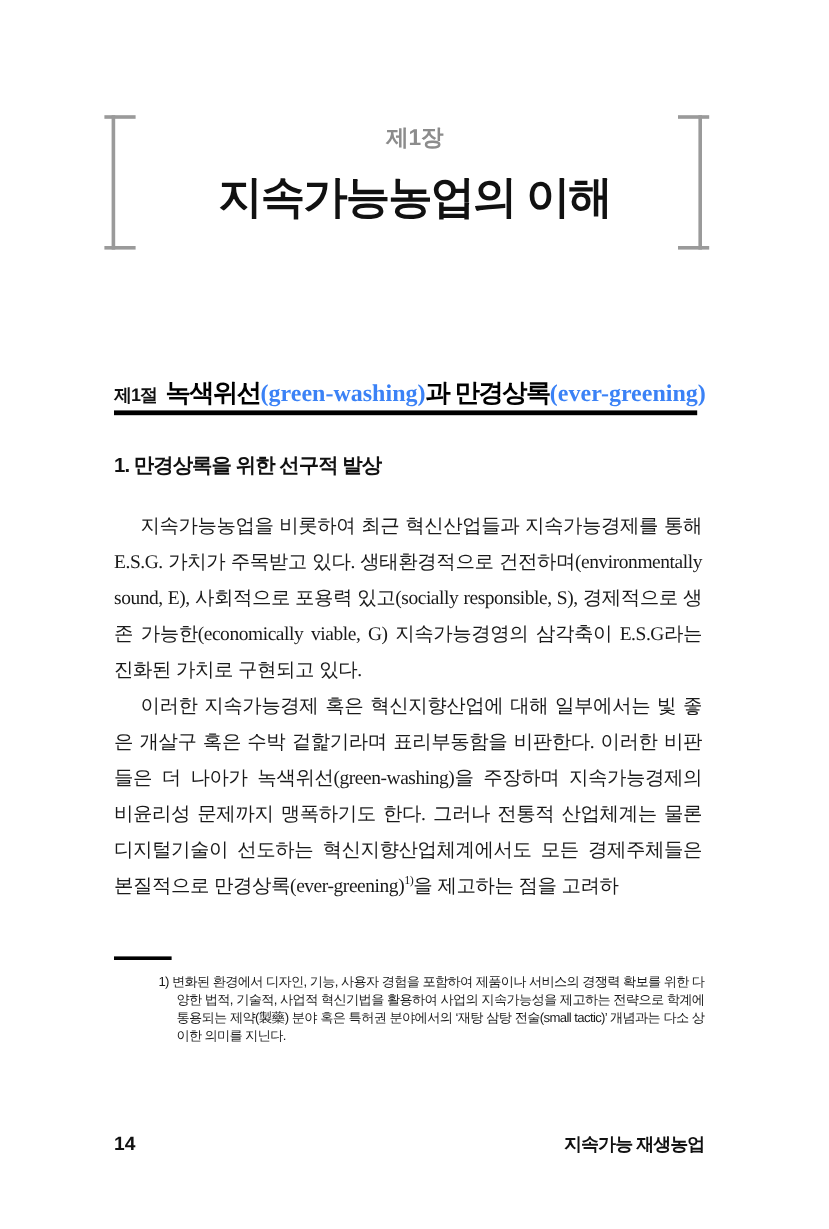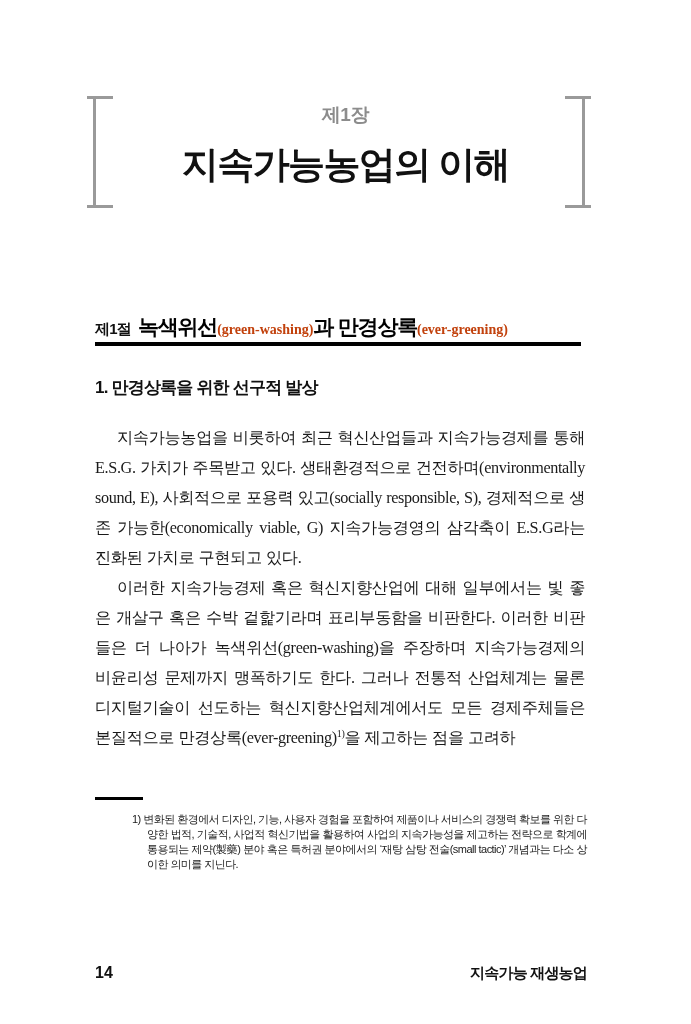--- a/index.html
+++ b/index.html
@@ -107,22 +107,22 @@
   .sec-ko {
     font-family: "Liberation Sans", "DejaVu Sans", sans-serif;
     font-weight: bold;
     font-size: 21px;
     letter-spacing: -1.2px;
     color: #000000;
   }
   .sec-en {
     font-family: "Liberation Serif", "DejaVu Serif", serif;
     font-weight: bold;
-    font-size: 14px;
-    color: #c2410c;
+    font-size: 20px;
+    color: #3b82f6;
     text-align: center;
   }
   .section-rule {
     position: absolute;
     left: 95px;
     top: 342px;
     width: 486px;
     height: 4px;
     background: #000000;
   }
@@ -195,21 +195,20 @@
 
   
   .footer {
     position: absolute;
     left: 95px;
     top: 944px;
     width: 492px;
     display: flex;
     align-items: baseline;
     justify-content: space-between;
-    margin-top: 20px;
   }
   .folio {
     font-family: "Liberation Sans", "DejaVu Sans", sans-serif;
     font-weight: bold;
     font-size: 16px;
     color: #111111;
   }
   .running-title {
     font-family: "Liberation Sans", "DejaVu Sans", sans-serif;
     font-weight: bold;

